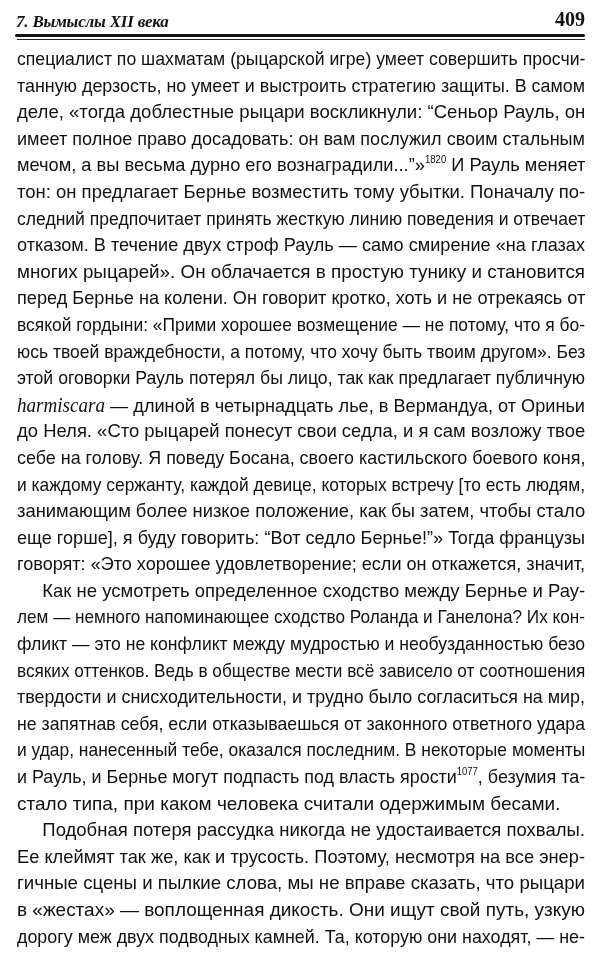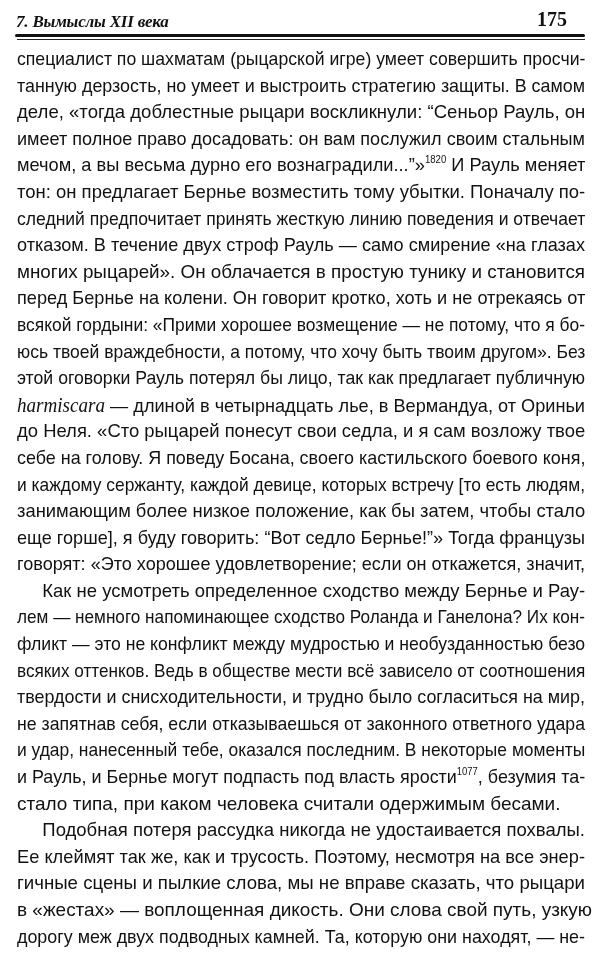--- a/index.html
+++ b/index.html
@@ -16,21 +16,21 @@
     }
     .page {
       position: absolute;
       left: 0; top: 0;
       width: 600px;
       height: 956px;
     }
     .running-head {
       position: absolute;
       left: 16px;
-      right: 33px;
+      right: 15px;
       top: 8px;
       height: 24px;
     }
     .chapter-title {
       position: absolute;
       left: 0;
       top: 4px;
       font-family: "Liberation Serif", serif;
       font-style: italic;
       font-weight: bold;
@@ -97,21 +97,21 @@
       font-style: italic;
       font-size: 20px;
     }
   </style>
 </head>
 <body>
 
 <div class="page">
   <div class="running-head">
     <span class="chapter-title">7. Вымыслы XII века</span>
-    <span class="page-number">175</span>
+    <span class="page-number">409</span>
   </div>
   <div class="rule-thick"></div>
   <div class="rule-thin"></div>
 
   <div class="body-text" id="body-text">
       <div>
         <span class="line" style="display: block; width: 612px; transform: scaleX(0.928105);">специалист по шахматам (рыцарской игре) умеет совершить просчи-</span>
         <span class="line" style="display: block; width: 604px; transform: scaleX(0.940397);">танную дерзость, но умеет и выстроить стратегию защиты. В самом</span>
         <span class="line" style="display: block; width: 581px; transform: scaleX(0.977625);">деле, «тогда доблестные рыцари воскликнули: “Сеньор Рауль, он</span>
         <span class="line" style="display: block; width: 598px; transform: scaleX(0.949833);">имеет полное право досадовать: он вам послужил своим стальным</span>
@@ -140,17 +140,17 @@
         <span class="line" style="display: block; width: 603px; transform: scaleX(0.941957);">твердости и снисходительности, и трудно было согласиться на мир,</span>
         <span class="line" style="display: block; width: 610px; transform: scaleX(0.931148);">не запятнав себя, если отказываешься от законного ответного удара</span>
         <span class="line" style="display: block; width: 620px; transform: scaleX(0.916129);">и удар, нанесенный тебе, оказался последним. В некоторые моменты</span>
         <span class="line" style="display: block; width: 602px; transform: scaleX(0.943522);">и Рауль, и Бернье могут подпасть под власть ярости<sup class="fn">1077</sup>, безумия та-</span>
         <span class="line last" style="display: block;">стало типа, при каком человека считали одержимым бесами.</span>
       </div>
       <div>
         <span class="line indent" style="display: block; width: 583px; transform: scaleX(0.974271);">Подобная потеря рассудка никогда не удостаивается похвалы.</span>
         <span class="line" style="display: block; width: 591px; transform: scaleX(0.961083);">Ее клеймят так же, как и трусость. Поэтому, несмотря на все энер-</span>
         <span class="line" style="display: block; width: 579px; transform: scaleX(0.981002);">гичные сцены и пылкие слова, мы не вправе сказать, что рыцари</span>
-        <span class="line" style="display: block; width: 569px; transform: scaleX(0.998243);">в «жестах» — воплощенная дикость. Они слова свой путь, узкую</span>
+        <span class="line" style="display: block; width: 569px; transform: scaleX(0.998243);">в «жестах» — воплощенная дикость. Они ищут свой путь, узкую</span>
         <span class="line" style="display: block; width: 604px; transform: scaleX(0.940397);">дорогу меж двух подводных камней. Та, которую они находят, — не-</span>
       </div>
     </div>
 </div>
 
 </body></html>

